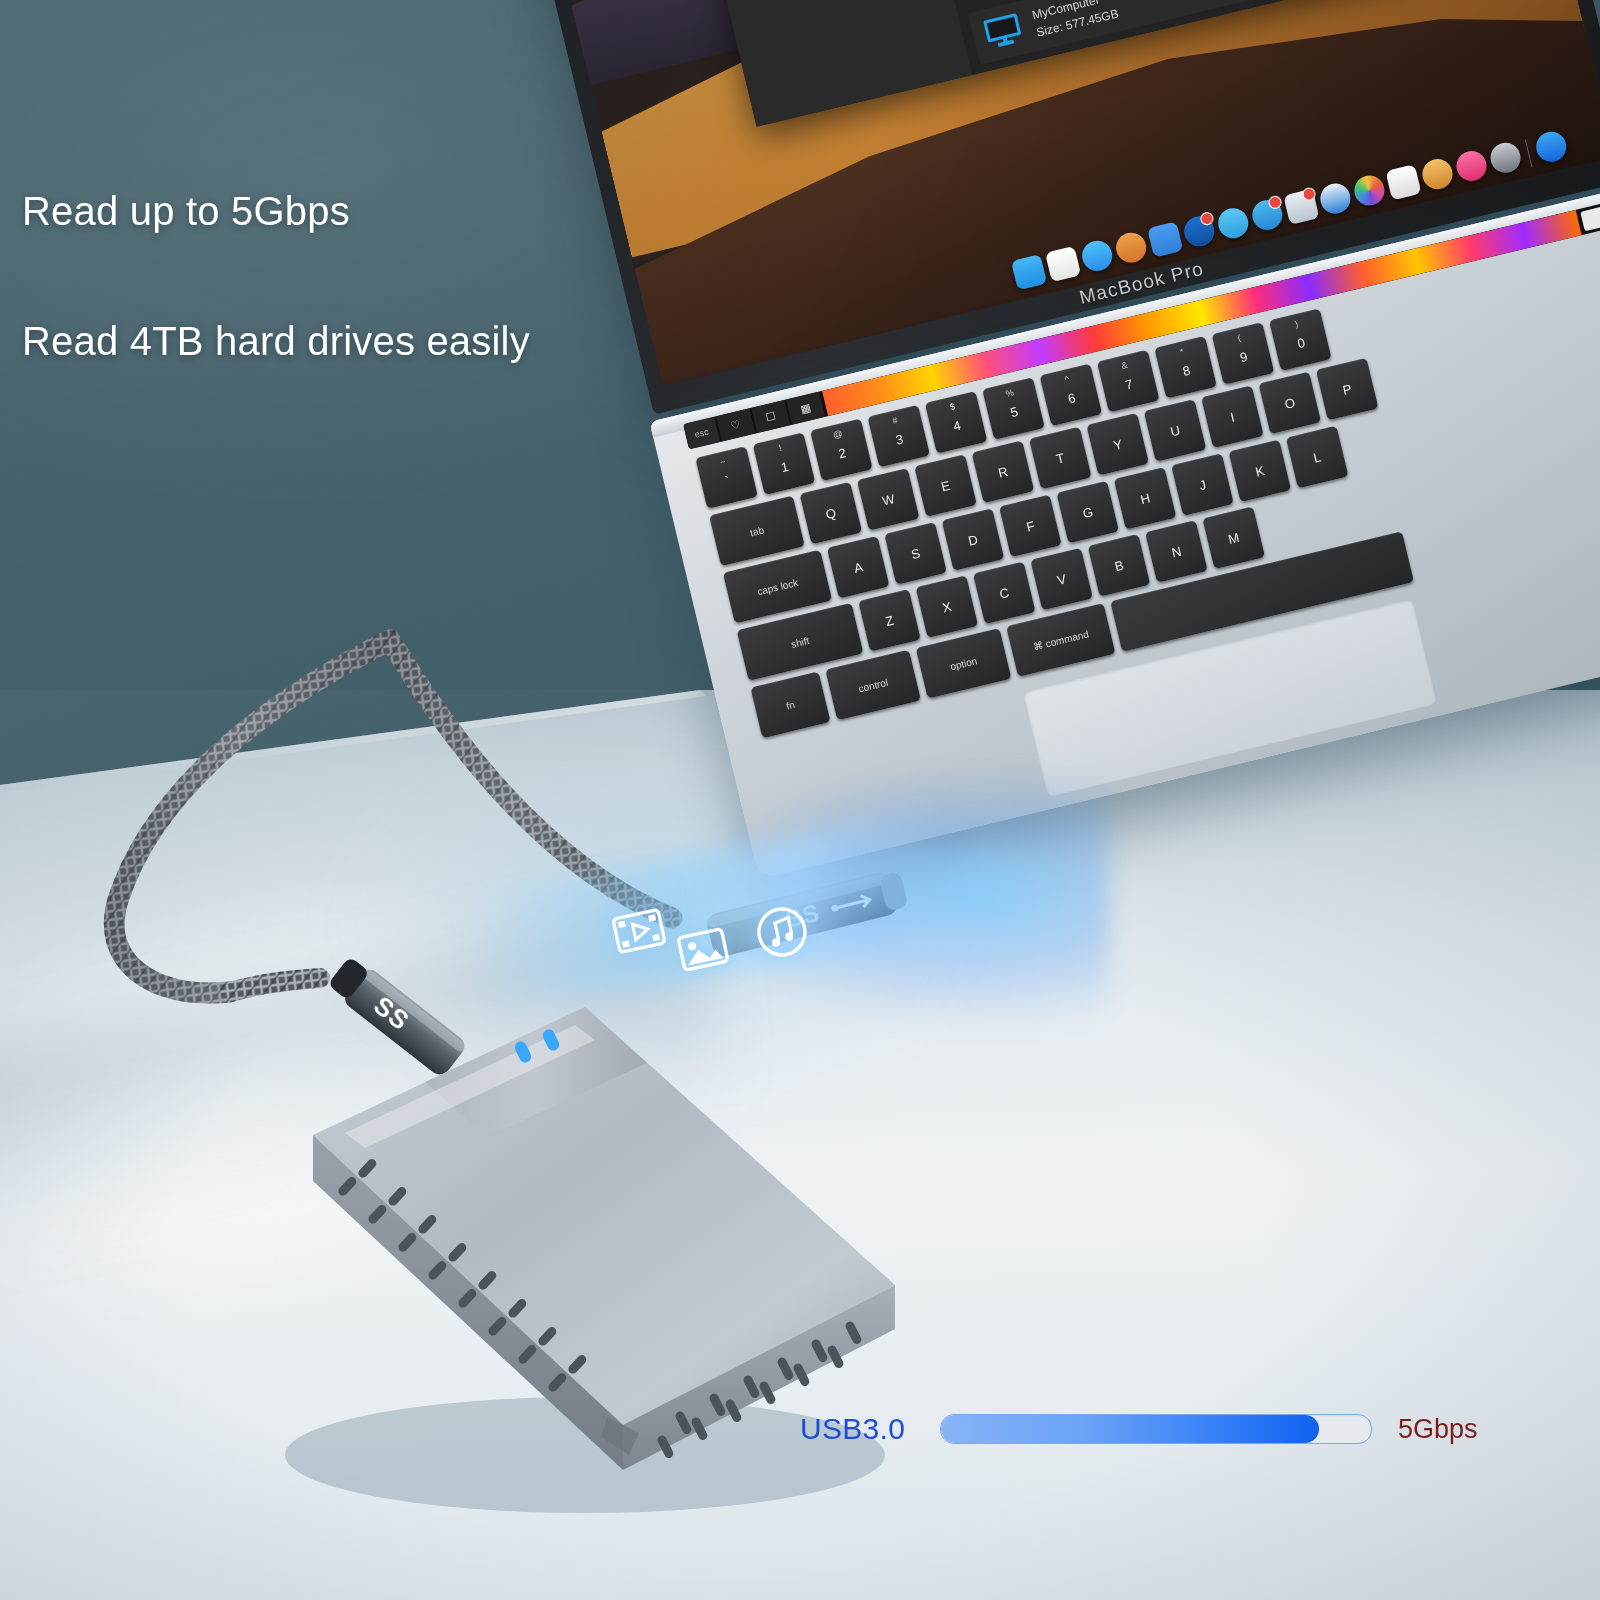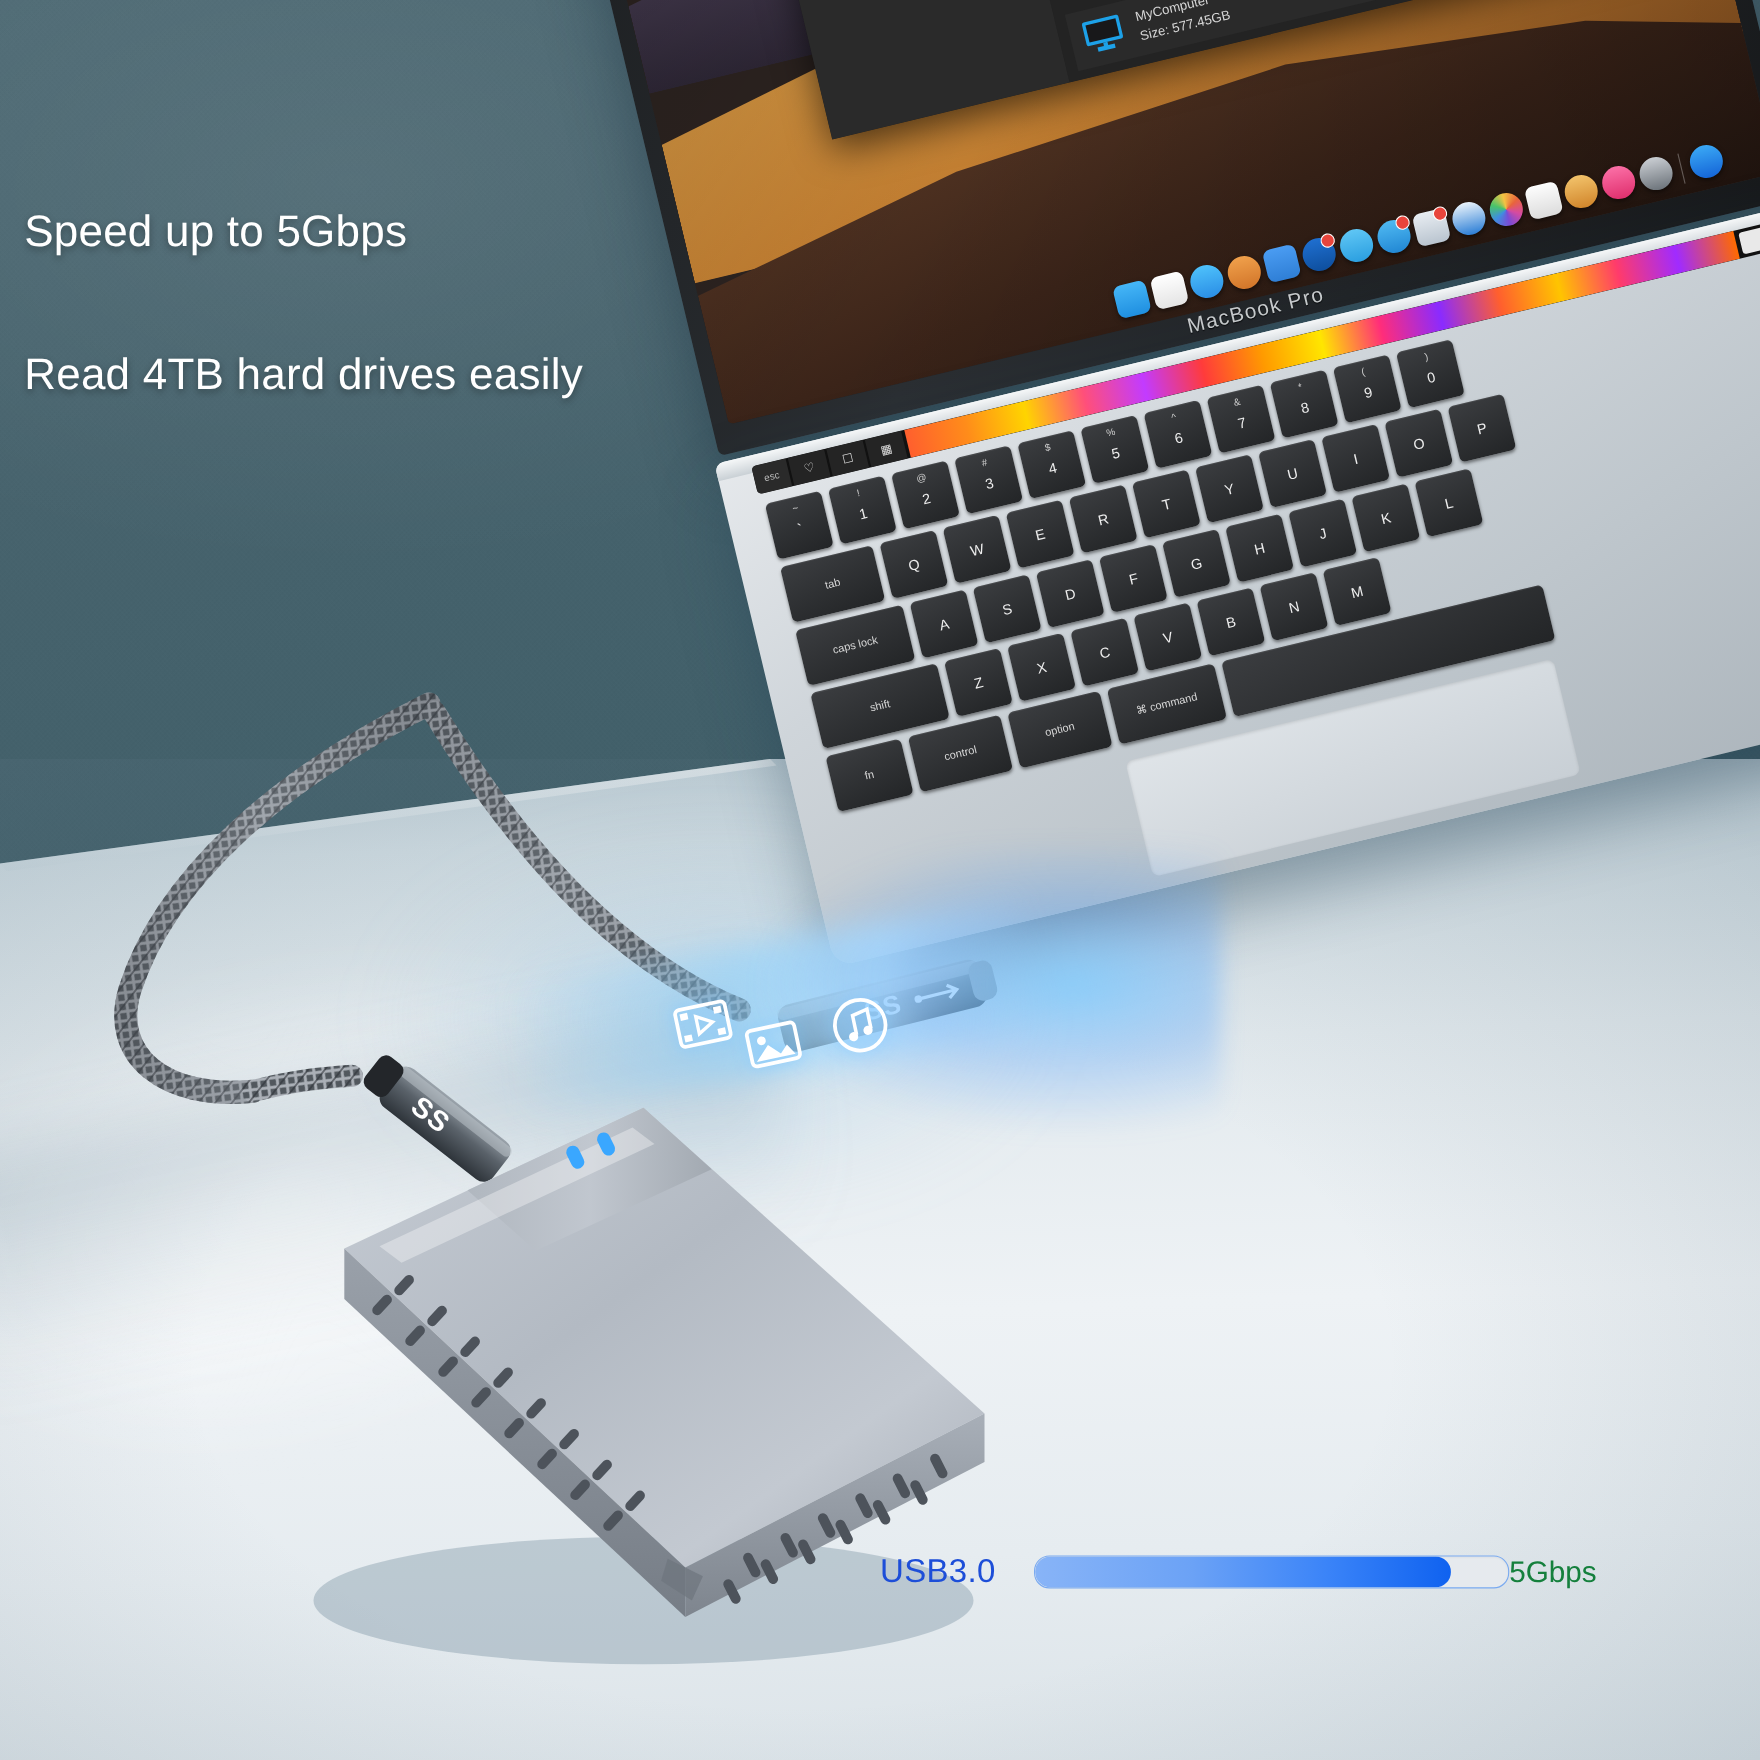--- a/index.html
+++ b/index.html
@@ -196,39 +196,39 @@
   }
   .sp-track{
     width:430px;height:28px;border-radius:14px;border:1.6px solid #7aaaf0;
     background:#e6eaee;flex:0 0 430px;overflow:hidden;position:relative;
     box-shadow:inset 0 1px 2px rgba(0,0,0,.05);
   }
   .sp-fill{
     height:100%;border-radius:14px;
     background:linear-gradient(90deg,#88b4f7 0%,#6ba2f6 38%,#3b84f8 70%,#0f62f0 100%);
   }
-  .sp-val{color:#15803d;font-size:27px;white-space:nowrap;}
+  .sp-val{margin-left:26px;color:#7f1d1d;font-size:27px;white-space:nowrap;}
 </style>
 </head>
 <body>
 
 <div id="stage">
 
   <div class="wall">
     <div class="wall-tex"></div>
   </div>
   <div class="desk"></div>
   <div class="desk-edge"></div>
   <div class="desk-glow-a"></div>
   <div class="desk-glow-b"></div>
   <div class="desk-shadow-diag"></div>
   <div class="desk-vig"></div>
 
   <div class="copy">
-    <p class="l1">Speed up to 5Gbps</p>
+    <p class="l1">Read up to 5Gbps</p>
     <p class="l2">Read 4TB hard drives easily</p>
   </div>
 
   <div class="laptop">
 
     <div class="lid">
       <div class="bezel-brand">MacBook Pro</div>
       <div class="screen">
 
         <div class="wp-mtn"></div>

